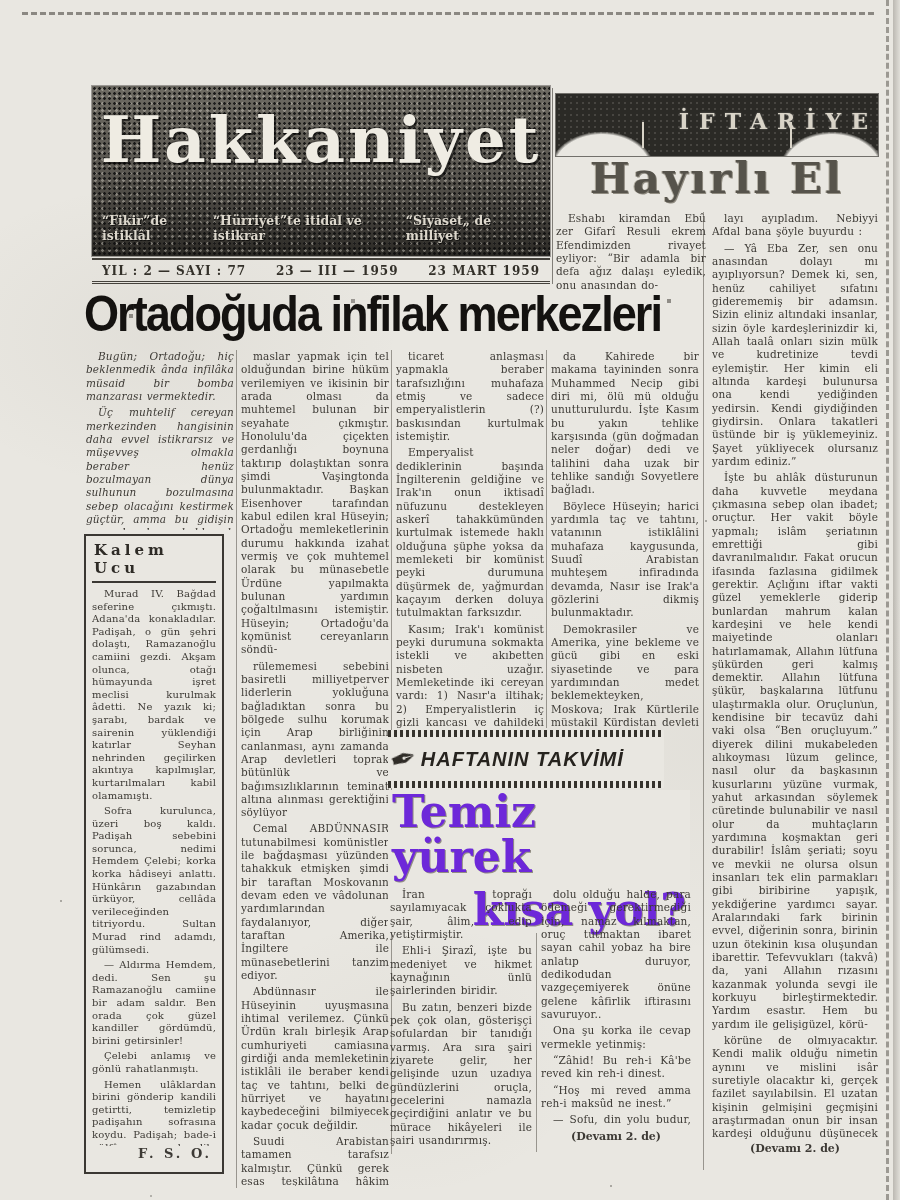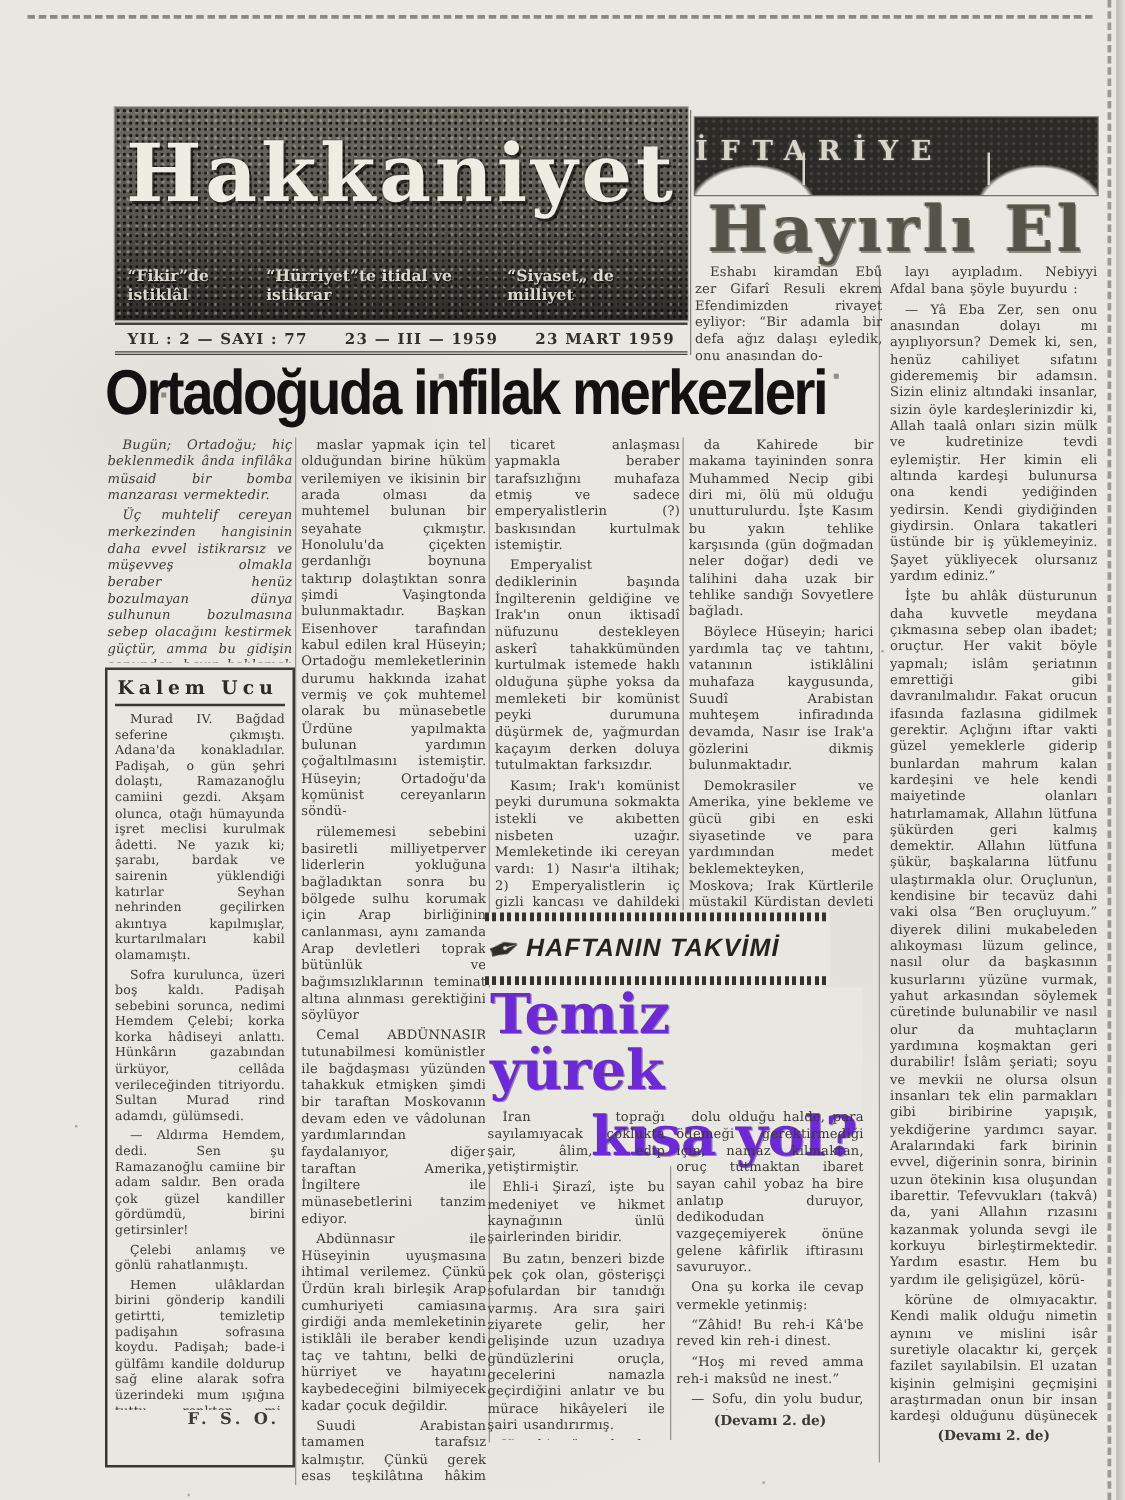--- a/index.html
+++ b/index.html
@@ -38,42 +38,42 @@
   .mast-sep{position:absolute;left:552px;top:88px;width:1px;height:196px;background:rgba(60,56,50,.6);}
   .dateline{position:absolute;left:92px;top:258px;width:458px;height:26px;box-sizing:border-box;
     border-top:2px solid #45423c;border-bottom:3px double #45423c;display:flex;align-items:center;
     justify-content:space-between;padding:0 10px;font-weight:bold;font-size:12px;
     letter-spacing:1px;color:#333029;}
   
   .iftariye{position:absolute;left:556px;top:94px;width:322px;height:62px;overflow:hidden;
     background-color:#2b2a26;
     background-image:radial-gradient(circle, rgba(220,215,205,.16) 1px, transparent 1.5px);
     background-size:6px 6px;box-shadow:0 0 0 1px rgba(35,33,29,.6);}
-  .ift-text{position:absolute;left:0;right:0;top:14px;text-align:left;font-size:22px;
+  .ift-text{position:absolute;left:0;right:0;top:14px;text-align:right;font-size:22px;
     font-weight:bold;letter-spacing:10px;color:#d9d4c8;text-shadow:0 0 2px rgba(255,255,255,.35);}
   .hill{position:absolute;bottom:-14px;width:120px;height:44px;
     background:radial-gradient(ellipse at 50% 100%, #e9e7e1 57%, rgba(233,231,225,0) 62%);}
   .hill.l{left:-14px;} .hill.r{right:-14px;}
   .minaret{position:absolute;bottom:8px;width:2px;height:26px;background:#d9d4c8;}
-  .hayirli{position:absolute;left:556px;top:154px;width:322px;text-align:center;font-size:51px;
+  .hayirli{position:absolute;left:556px;top:154px;width:322px;text-align:center;font-size:42px;
     font-weight:bold;letter-spacing:3px;color:#56534b;
     text-shadow:1px 1px 0 #8f8b80, -1px 0 0 #b3afa3;}
   
   .headline{position:absolute;left:84px;top:284px;width:690px;font-family:"Liberation Sans",sans-serif;
     font-weight:bold;font-size:46px;color:#141210;letter-spacing:-2px;white-space:nowrap;
     transform:scaleY(1.1) scaleX(.98);transform-origin:top left;filter:blur(.2px);}
   
   .textflow{overflow:hidden;text-align:justify;font-size:10.5px;line-height:1.27;
     letter-spacing:.15px;filter:blur(.32px);word-spacing:1px;}
   .textflow p{margin:0 0 3px;text-indent:12px;}
   .col{position:absolute;}
   .vr{position:absolute;width:1px;background:rgba(72,67,60,.5);}
   .continued{font-weight:bold;font-size:11px;text-align:center;margin-top:2px;filter:blur(.25px);}
   
-  .kalem-box{position:absolute;left:84px;top:534px;width:152px;height:640px;box-sizing:border-box;
+  .kalem-box{position:absolute;left:84px;top:534px;width:140px;height:640px;box-sizing:border-box;
     border:2px solid #3b3833;padding:4px 6px;}
   .kalem-header{font-weight:bold;font-size:15px;letter-spacing:4px;color:#2e2b26;
     border-bottom:2px solid #3b3833;padding:1px 2px 4px;margin-bottom:5px;filter:blur(.3px);}
   .kalem-body{height:558px;font-size:10px;line-height:1.26;}
   .kalem-sig{text-align:right;font-weight:bold;font-size:13px;letter-spacing:3px;
     padding-right:4px;filter:blur(.25px);}
   
   .tkbox{position:absolute;left:388px;top:730px;width:276px;height:58px;background:#e9e7e1;}
   .strip{height:7px;background:repeating-linear-gradient(90deg,#35322c 0 3px, transparent 3px 6px);}
   .tk-mid{display:flex;align-items:center;height:44px;}

